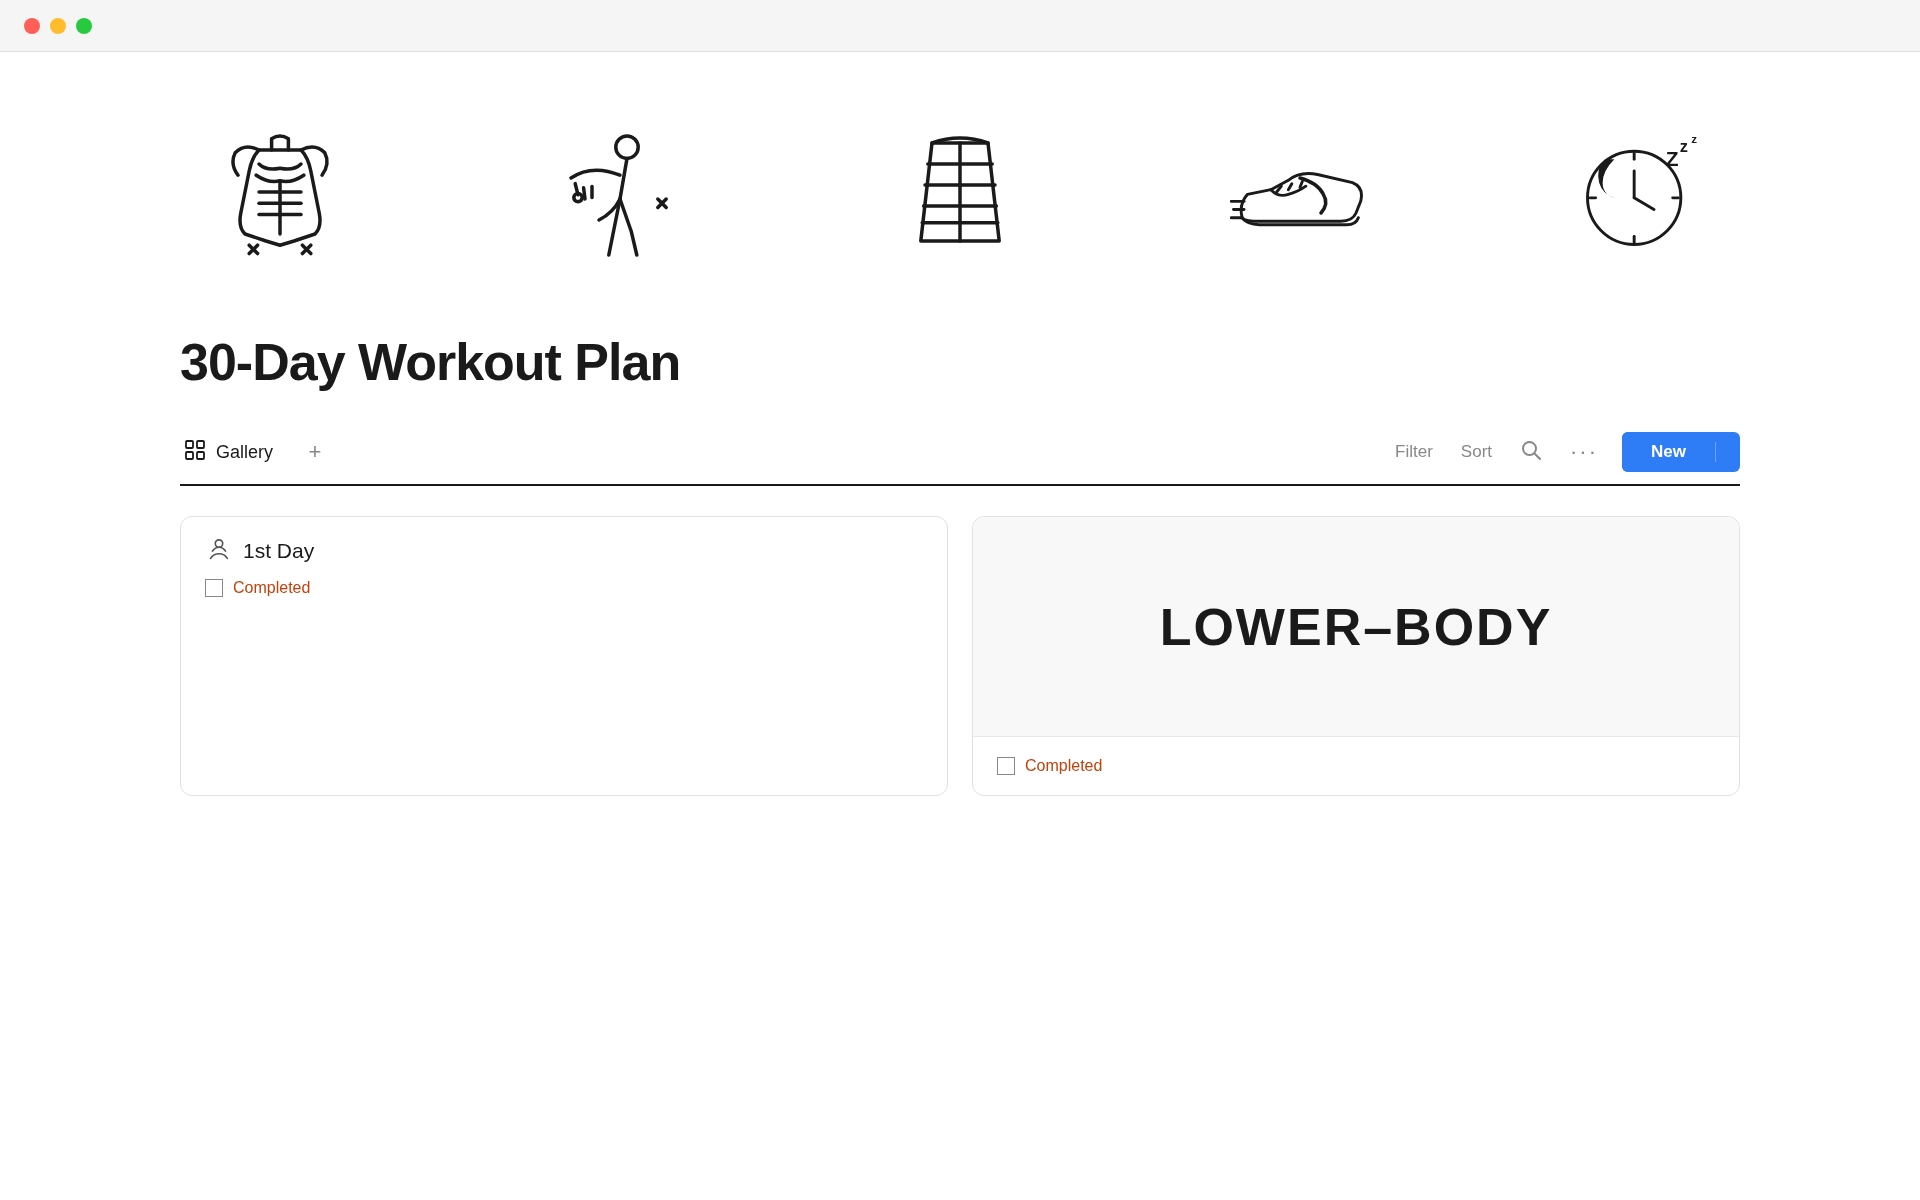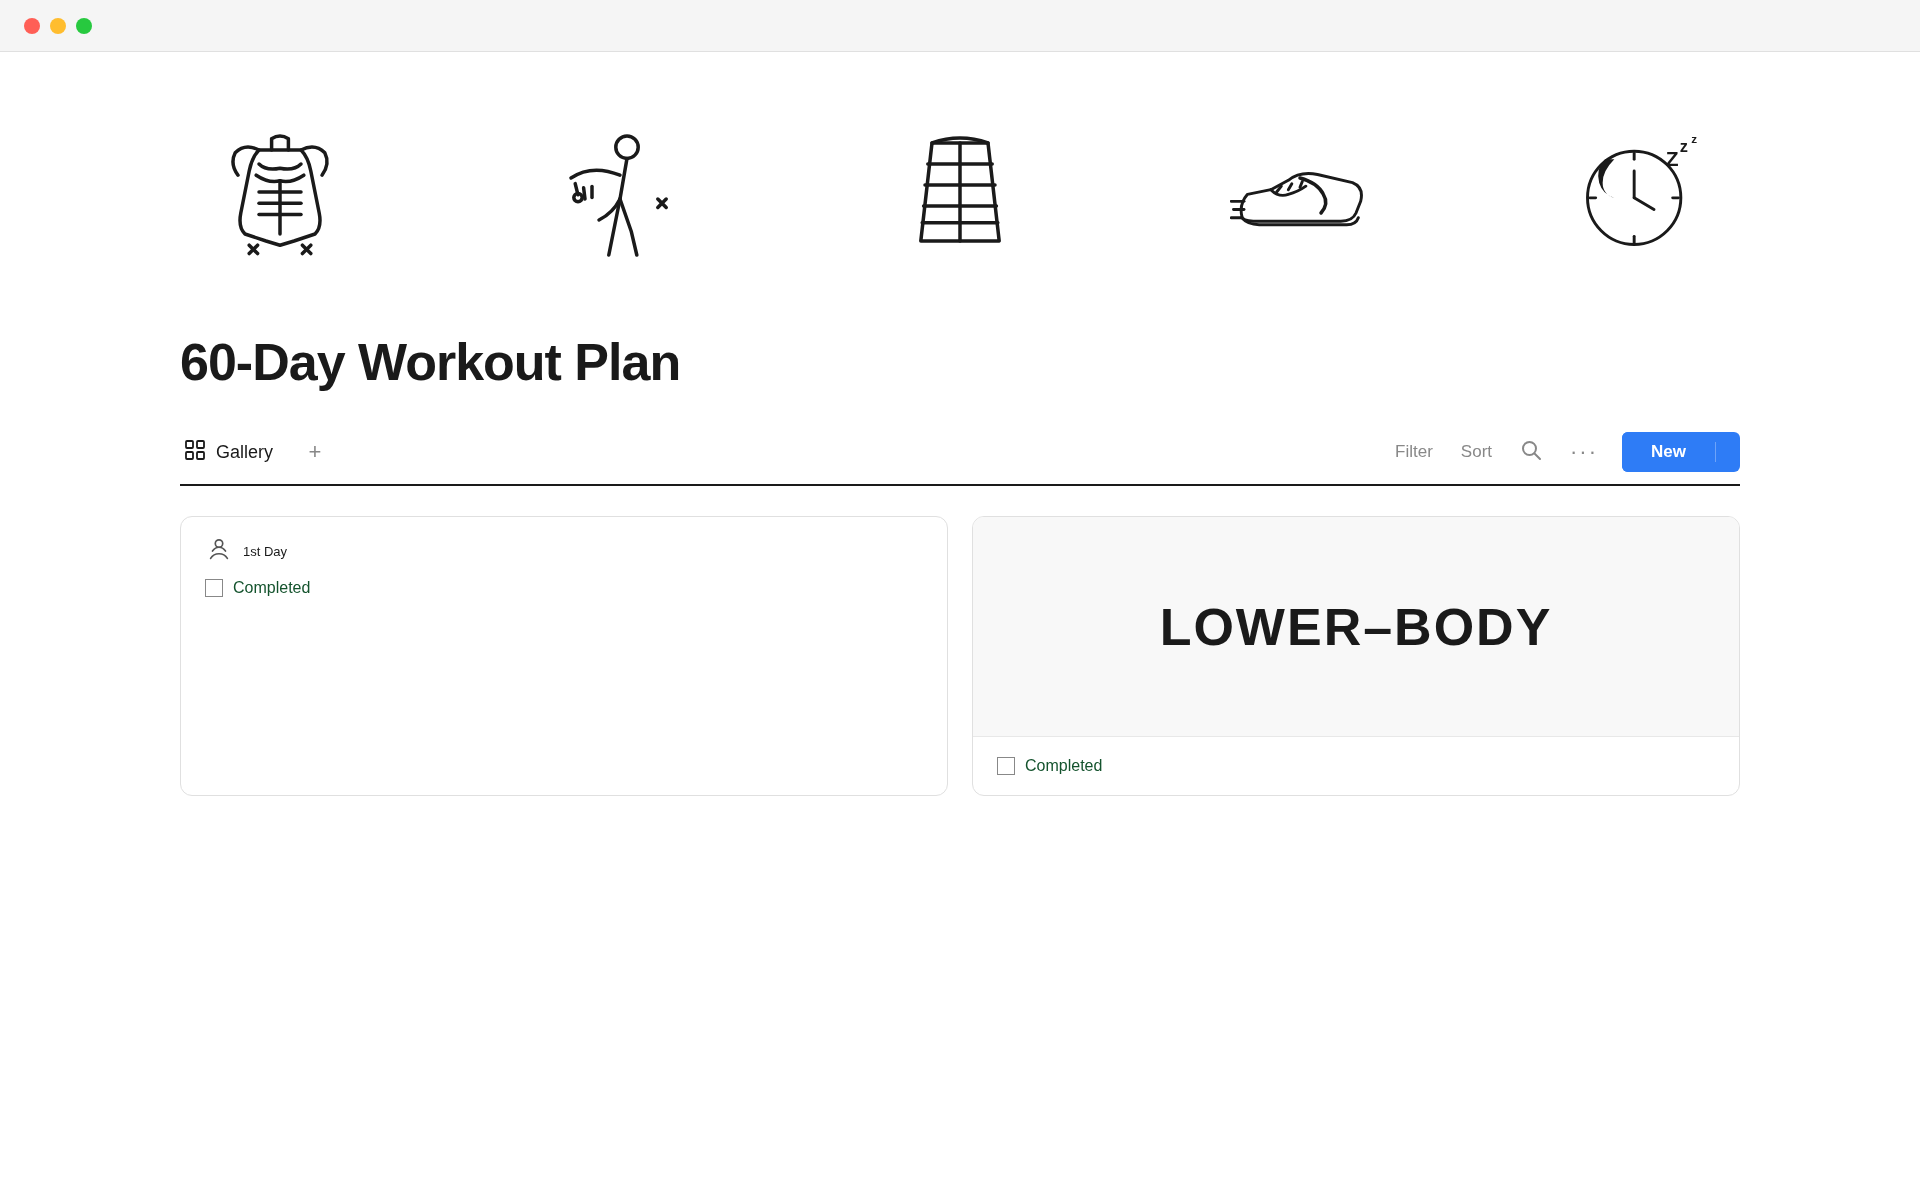--- a/index.html
+++ b/index.html
@@ -232,21 +232,21 @@
       align-items: center;
       justify-content: center;
     }
 
     .card-day-icon svg {
       width: 26px;
       height: 26px;
     }
 
     .card-day-label {
-      font-size: 13px;
+      font-size: 21px;
       color: #1a1a1a;
       font-weight: 500;
     }
 
     .card-completed-row {
       display: flex;
       align-items: center;
       gap: 10px;
     }
 
@@ -254,21 +254,21 @@
       width: 18px;
       height: 18px;
       border: 1.5px solid #888;
       background: white;
       display: inline-block;
       flex-shrink: 0;
     }
 
     .card-completed-label {
       font-size: 16px;
-      color: #14532d;
+      color: #c2410c;
     }
   </style>
 </head>
 <body>
 
 <div class="window-chrome">
   <span class="traffic-light traffic-close"></span>
   <span class="traffic-light traffic-minimize"></span>
   <span class="traffic-light traffic-maximize"></span>
 </div>
@@ -375,21 +375,21 @@
         <text x="104" y="8" font-size="10" font-weight="bold" fill="#1a1a1a" stroke="none" font-family="sans-serif">z</text>
 
         <line x1="55" y1="17" x2="55" y2="22"></line>
         <line x1="55" y1="88" x2="55" y2="93"></line>
         <line x1="17" y1="55" x2="22" y2="55"></line>
         <line x1="88" y1="55" x2="93" y2="55"></line>
       </svg>
     </div>
   </div>
 
-  <h1 class="page-title">60-Day Workout Plan</h1>
+  <h1 class="page-title">30-Day Workout Plan</h1>
 
   <div class="toolbar">
     <div class="toolbar-left">
 
       <div class="view-tab">
         <span>
           <svg viewBox="0 0 22 22" fill="none" stroke="#1a1a1a" stroke-width="1.8">
             <rect x="2" y="2" width="7" height="7" rx="1"></rect>
             <rect x="13" y="2" width="7" height="7" rx="1"></rect>
             <rect x="2" y="13" width="7" height="7" rx="1"></rect>

